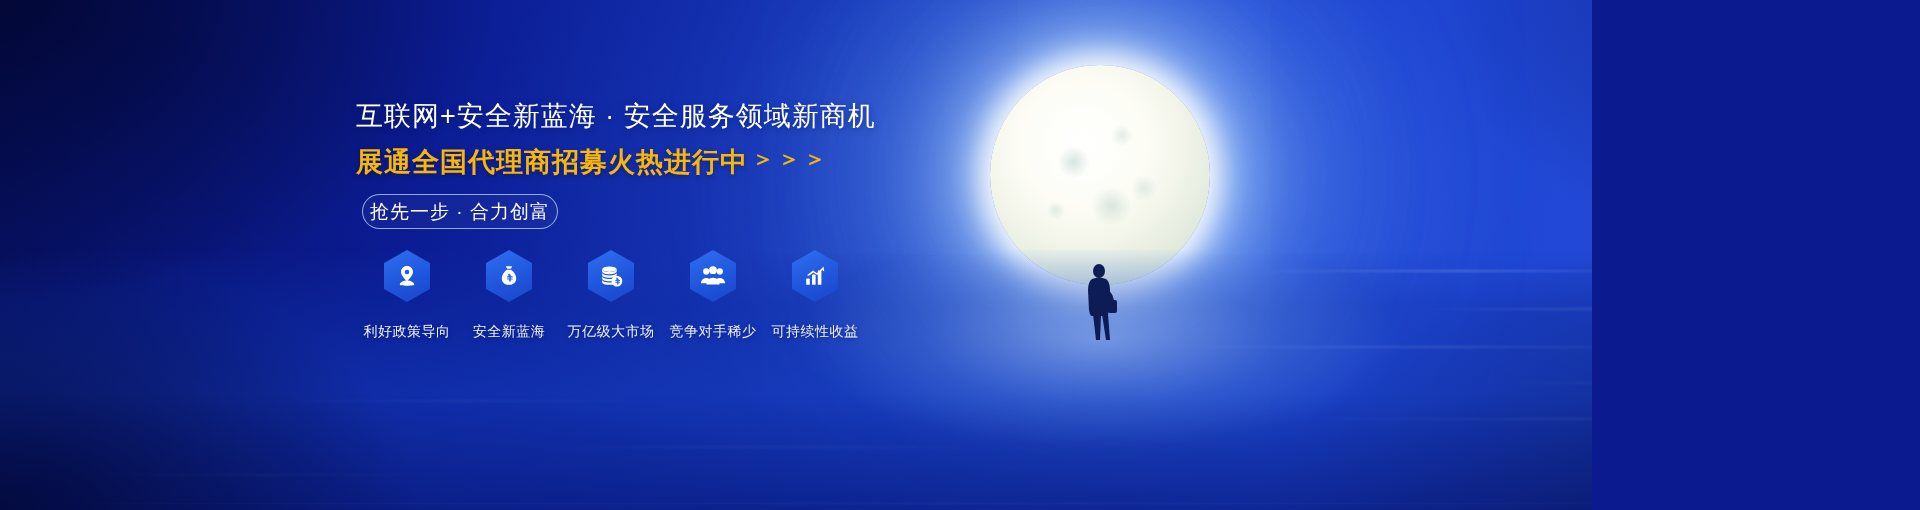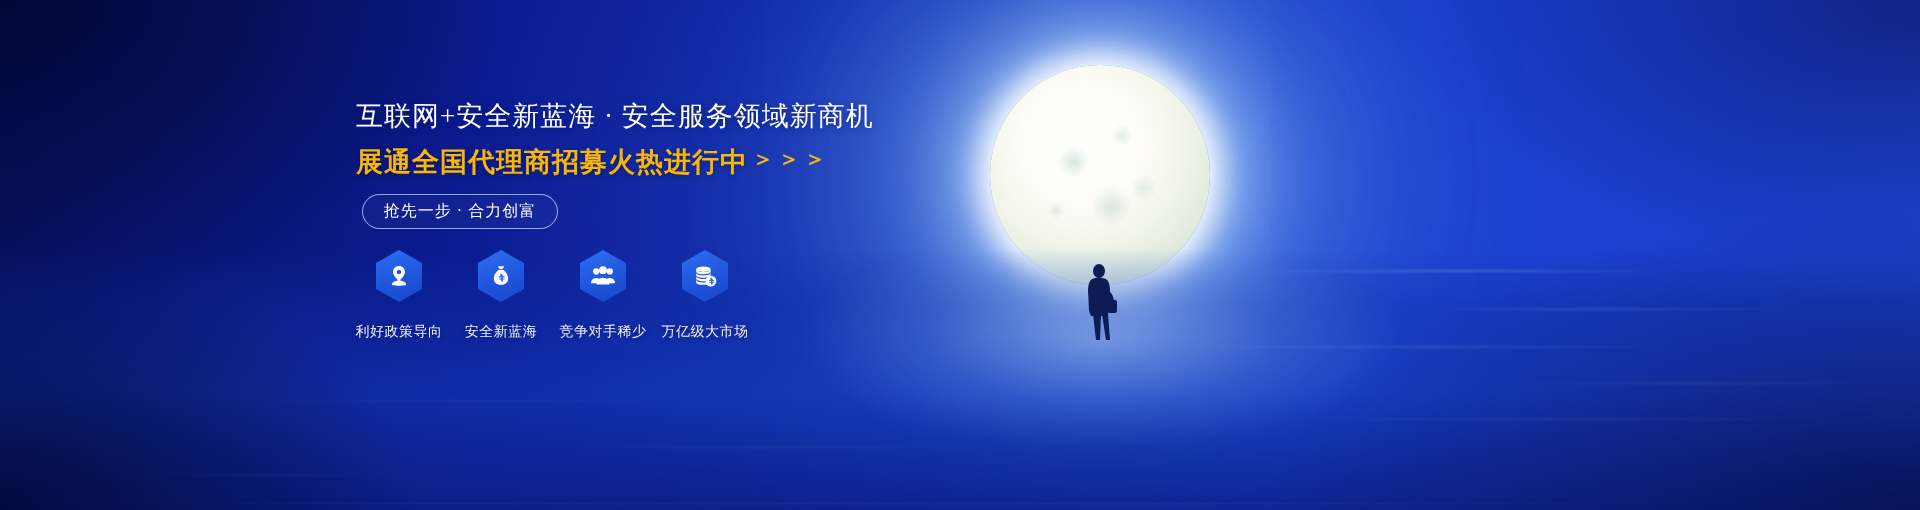--- a/index.html
+++ b/index.html
@@ -4,26 +4,25 @@
 <style>
   * { margin:0; padding:0; box-sizing:border-box; }
   html,body { width:1920px; height:510px; overflow:hidden; }
   body {
     font-family:"Liberation Sans","DejaVu Sans",sans-serif;
     background:#0b1a8f;
   }
 
   #banner {
     position:relative;
-    width:1920px; height:510px;
+    width:1592px; height:510px;
     overflow:hidden;
     background:
       radial-gradient(ellipse 900px 620px at 1100px 190px, rgba(120,170,255,0.30) 0%, rgba(60,110,230,0.12) 45%, rgba(0,0,0,0) 70%),
       linear-gradient(100deg, #060f5e 0%, #0b1c93 26%, #1230b4 52%, #1739cb 74%, #2047d6 100%);
-    font-family: Liberation Serif, serif;
   }
 
   
   .vignette {
     position:absolute; inset:0;
     background:
       radial-gradient(ellipse 700px 420px at 0px 0px, rgba(2,6,48,0.85) 0%, rgba(2,6,48,0) 72%),
       radial-gradient(ellipse 600px 380px at 0px 510px, rgba(2,6,48,0.80) 0%, rgba(2,6,48,0) 70%),
       radial-gradient(ellipse 700px 400px at 1920px 0px, rgba(4,10,70,0.55) 0%, rgba(4,10,70,0) 70%),
       radial-gradient(ellipse 900px 420px at 1920px 510px, rgba(3,8,60,0.70) 0%, rgba(3,8,60,0) 72%);
@@ -124,26 +123,26 @@
     font-size:22px; font-weight:bold; color:#f6b60c;
     letter-spacing:4px;
   }
 
   .pill {
     position:absolute; left:362px; top:194px;
     width:196px; height:35px;
     border:1px solid rgba(190,215,255,0.75);
     border-radius:18px;
     display:flex; align-items:center; justify-content:center;
-    color:#ffffff; font-size:16px; letter-spacing:1px;
+    color:#ffffff; font-size:19px; letter-spacing:1px;
     background:rgba(255,255,255,0.03);
   }
 
   .features {
-    position:absolute; left:348px; top:250px;
+    position:absolute; left:356px; top:250px;
     display:flex; align-items:flex-start;
   }
   .feature { width:102px; display:flex; flex-direction:column; align-items:center; }
   .hex {
     width:46px; height:52px;
     display:flex; align-items:center; justify-content:center;
     background:linear-gradient(160deg,#2f6ff0 0%, #1f56dd 55%, #1a46c8 100%);
     clip-path:polygon(50% 0%, 100% 25%, 100% 75%, 50% 100%, 0% 75%, 0% 25%);
     filter:drop-shadow(0 2px 6px rgba(0,20,90,0.45));
   }
@@ -222,47 +221,60 @@
             <path fill="#ffffff" d="M9.6 2.2h4.8c.5 0 .8.5.5.9l-1.2 1.7h-3.4L9.1 3.1c-.3-.4 0-.9.5-.9z"></path>
             <path fill="#ffffff" d="M9.9 5.8h4.2c2.3 1.6 5.1 5 5.1 8.7 0 4.2-3.2 6.3-7.2 6.3s-7.2-2.1-7.2-6.3c0-3.7 2.8-7.1 5.1-8.7z"></path>
             <path fill="#2f6ff0" d="M11.2 9.7h1.6l1.6 2.6h1.3v1.2h-1.8v.9h1.8v1.2h-1.8v2h-1.8v-2H10v-1.2h2.1v-.9H10v-1.2h1.3z"></path>
           </svg>
         </div>
         <div class="feature-label">安全新蓝海</div>
       </div>
 
       <div class="feature">
         <div class="hex">
-          <svg width="26" height="24" viewBox="0 0 26 24">
-            <g fill="#ffffff">
-              <circle cx="6.2" cy="7.4" r="3.1"></circle>
-              <path d="M1 19.2c0-3 2.3-5.2 5.2-5.2s5.2 2.2 5.2 5.2z"></path>
-              <circle cx="19.8" cy="7.4" r="3.1"></circle>
-              <path d="M14.6 19.2c0-3 2.3-5.2 5.2-5.2s5.2 2.2 5.2 5.2z"></path>
-              <circle cx="13" cy="6.2" r="3.9"></circle>
-              <path d="M6.4 20.4c0-3.7 2.9-6.6 6.6-6.6s6.6 2.9 6.6 6.6z"></path>
-            </g>
-          </svg>
-        </div>
-        <div class="feature-label">竞争对手稀少</div>
-      </div>
-
-      <div class="feature">
-        <div class="hex">
           <svg width="25" height="25" viewBox="0 0 24 24">
             <g fill="#ffffff">
               <ellipse cx="10" cy="5" rx="7" ry="2.6"></ellipse>
               <path d="M3 5v2.2c0 1.4 3.1 2.6 7 2.6s7-1.2 7-2.6V5c0 1.4-3.1 2.6-7 2.6S3 6.4 3 5z"></path>
               <path d="M3 8.4v2.2c0 1.4 3.1 2.6 7 2.6s7-1.2 7-2.6V8.4c0 1.4-3.1 2.6-7 2.6s-7-1.2-7-2.6z"></path>
               <path d="M3 11.8V14c0 1.4 3.1 2.6 7 2.6s7-1.2 7-2.6v-2.2c0 1.4-3.1 2.6-7 2.6s-7-1.2-7-2.6z"></path>
               <path d="M3 15.2v2.2c0 1.4 3.1 2.6 7 2.6s7-1.2 7-2.6v-2.2c0 1.4-3.1 2.6-7 2.6s-7-1.2-7-2.6z"></path>
               <circle cx="17.2" cy="16.4" r="5.2"></circle>
             </g>
             <path fill="#2f6ff0" d="M16.5 13.2h1.4l1.3 2.1h1v1h-1.4v.7h1.4v1h-1.4v1.6h-1.5V18h-1.6v-1h1.6v-.7h-1.6v-1h1z"></path>
           </svg>
         </div>
         <div class="feature-label">万亿级大市场</div>
       </div>
 
+      <div class="feature">
+        <div class="hex">
+          <svg width="26" height="24" viewBox="0 0 26 24">
+            <g fill="#ffffff">
+              <circle cx="6.2" cy="7.4" r="3.1"></circle>
+              <path d="M1 19.2c0-3 2.3-5.2 5.2-5.2s5.2 2.2 5.2 5.2z"></path>
+              <circle cx="19.8" cy="7.4" r="3.1"></circle>
+              <path d="M14.6 19.2c0-3 2.3-5.2 5.2-5.2s5.2 2.2 5.2 5.2z"></path>
+              <circle cx="13" cy="6.2" r="3.9"></circle>
+              <path d="M6.4 20.4c0-3.7 2.9-6.6 6.6-6.6s6.6 2.9 6.6 6.6z"></path>
+            </g>
+          </svg>
+        </div>
+        <div class="feature-label">竞争对手稀少</div>
+      </div>
+
+      <div class="feature">
+        <div class="hex">
+          <svg width="24" height="24" viewBox="0 0 24 24">
+            <g fill="#ffffff">
+              <rect x="3.2" y="14.4" width="3.6" height="6.4" rx="0.6"></rect>
+              <rect x="9.0" y="10.6" width="3.6" height="10.2" rx="0.6"></rect>
+              <rect x="14.8" y="6.4" width="3.6" height="14.4" rx="0.6"></rect>
+              <path d="M4 11.2 L10 6.6 L14 9.2 L20.6 2.6 l.6 4.8 l-1.9 -1.4 l-5 5 l-4 -2.6 l-4.4 3.4 z"></path>
+            </g>
+          </svg>
+        </div>
+        <div class="feature-label">可持续性收益</div>
+      </div>
 
     </div>
   </div>
 </div>
 
 </body></html>

